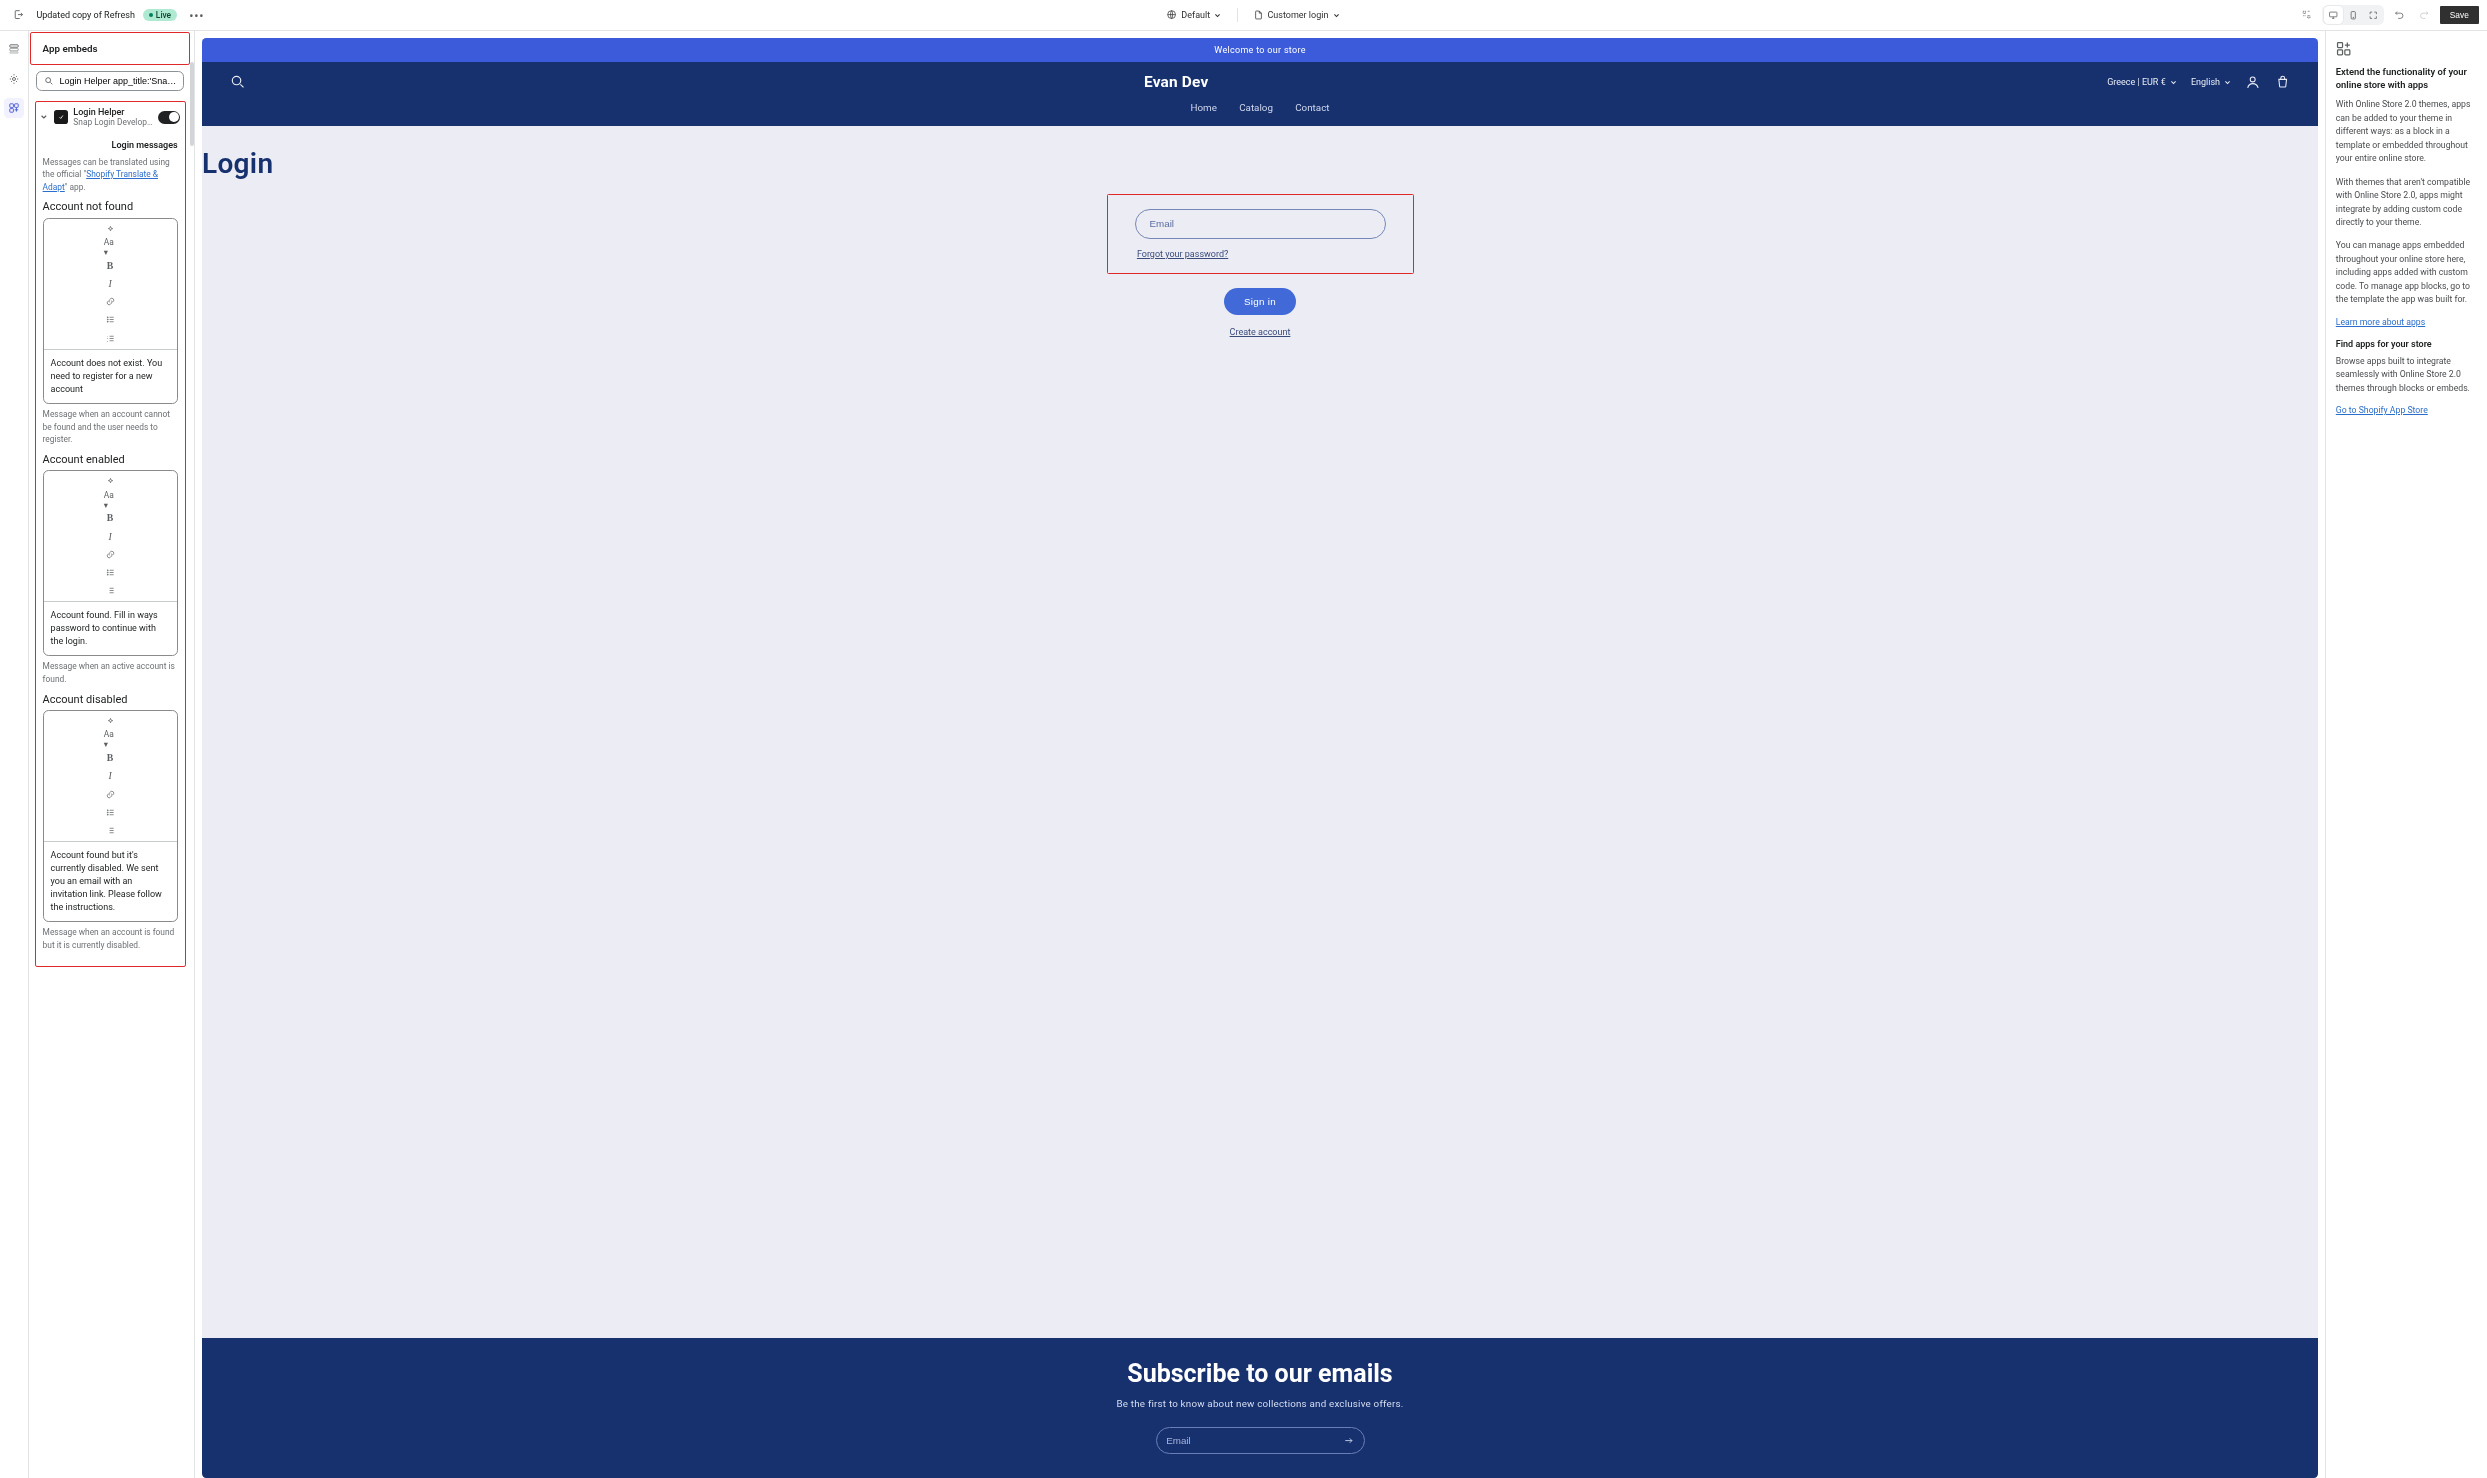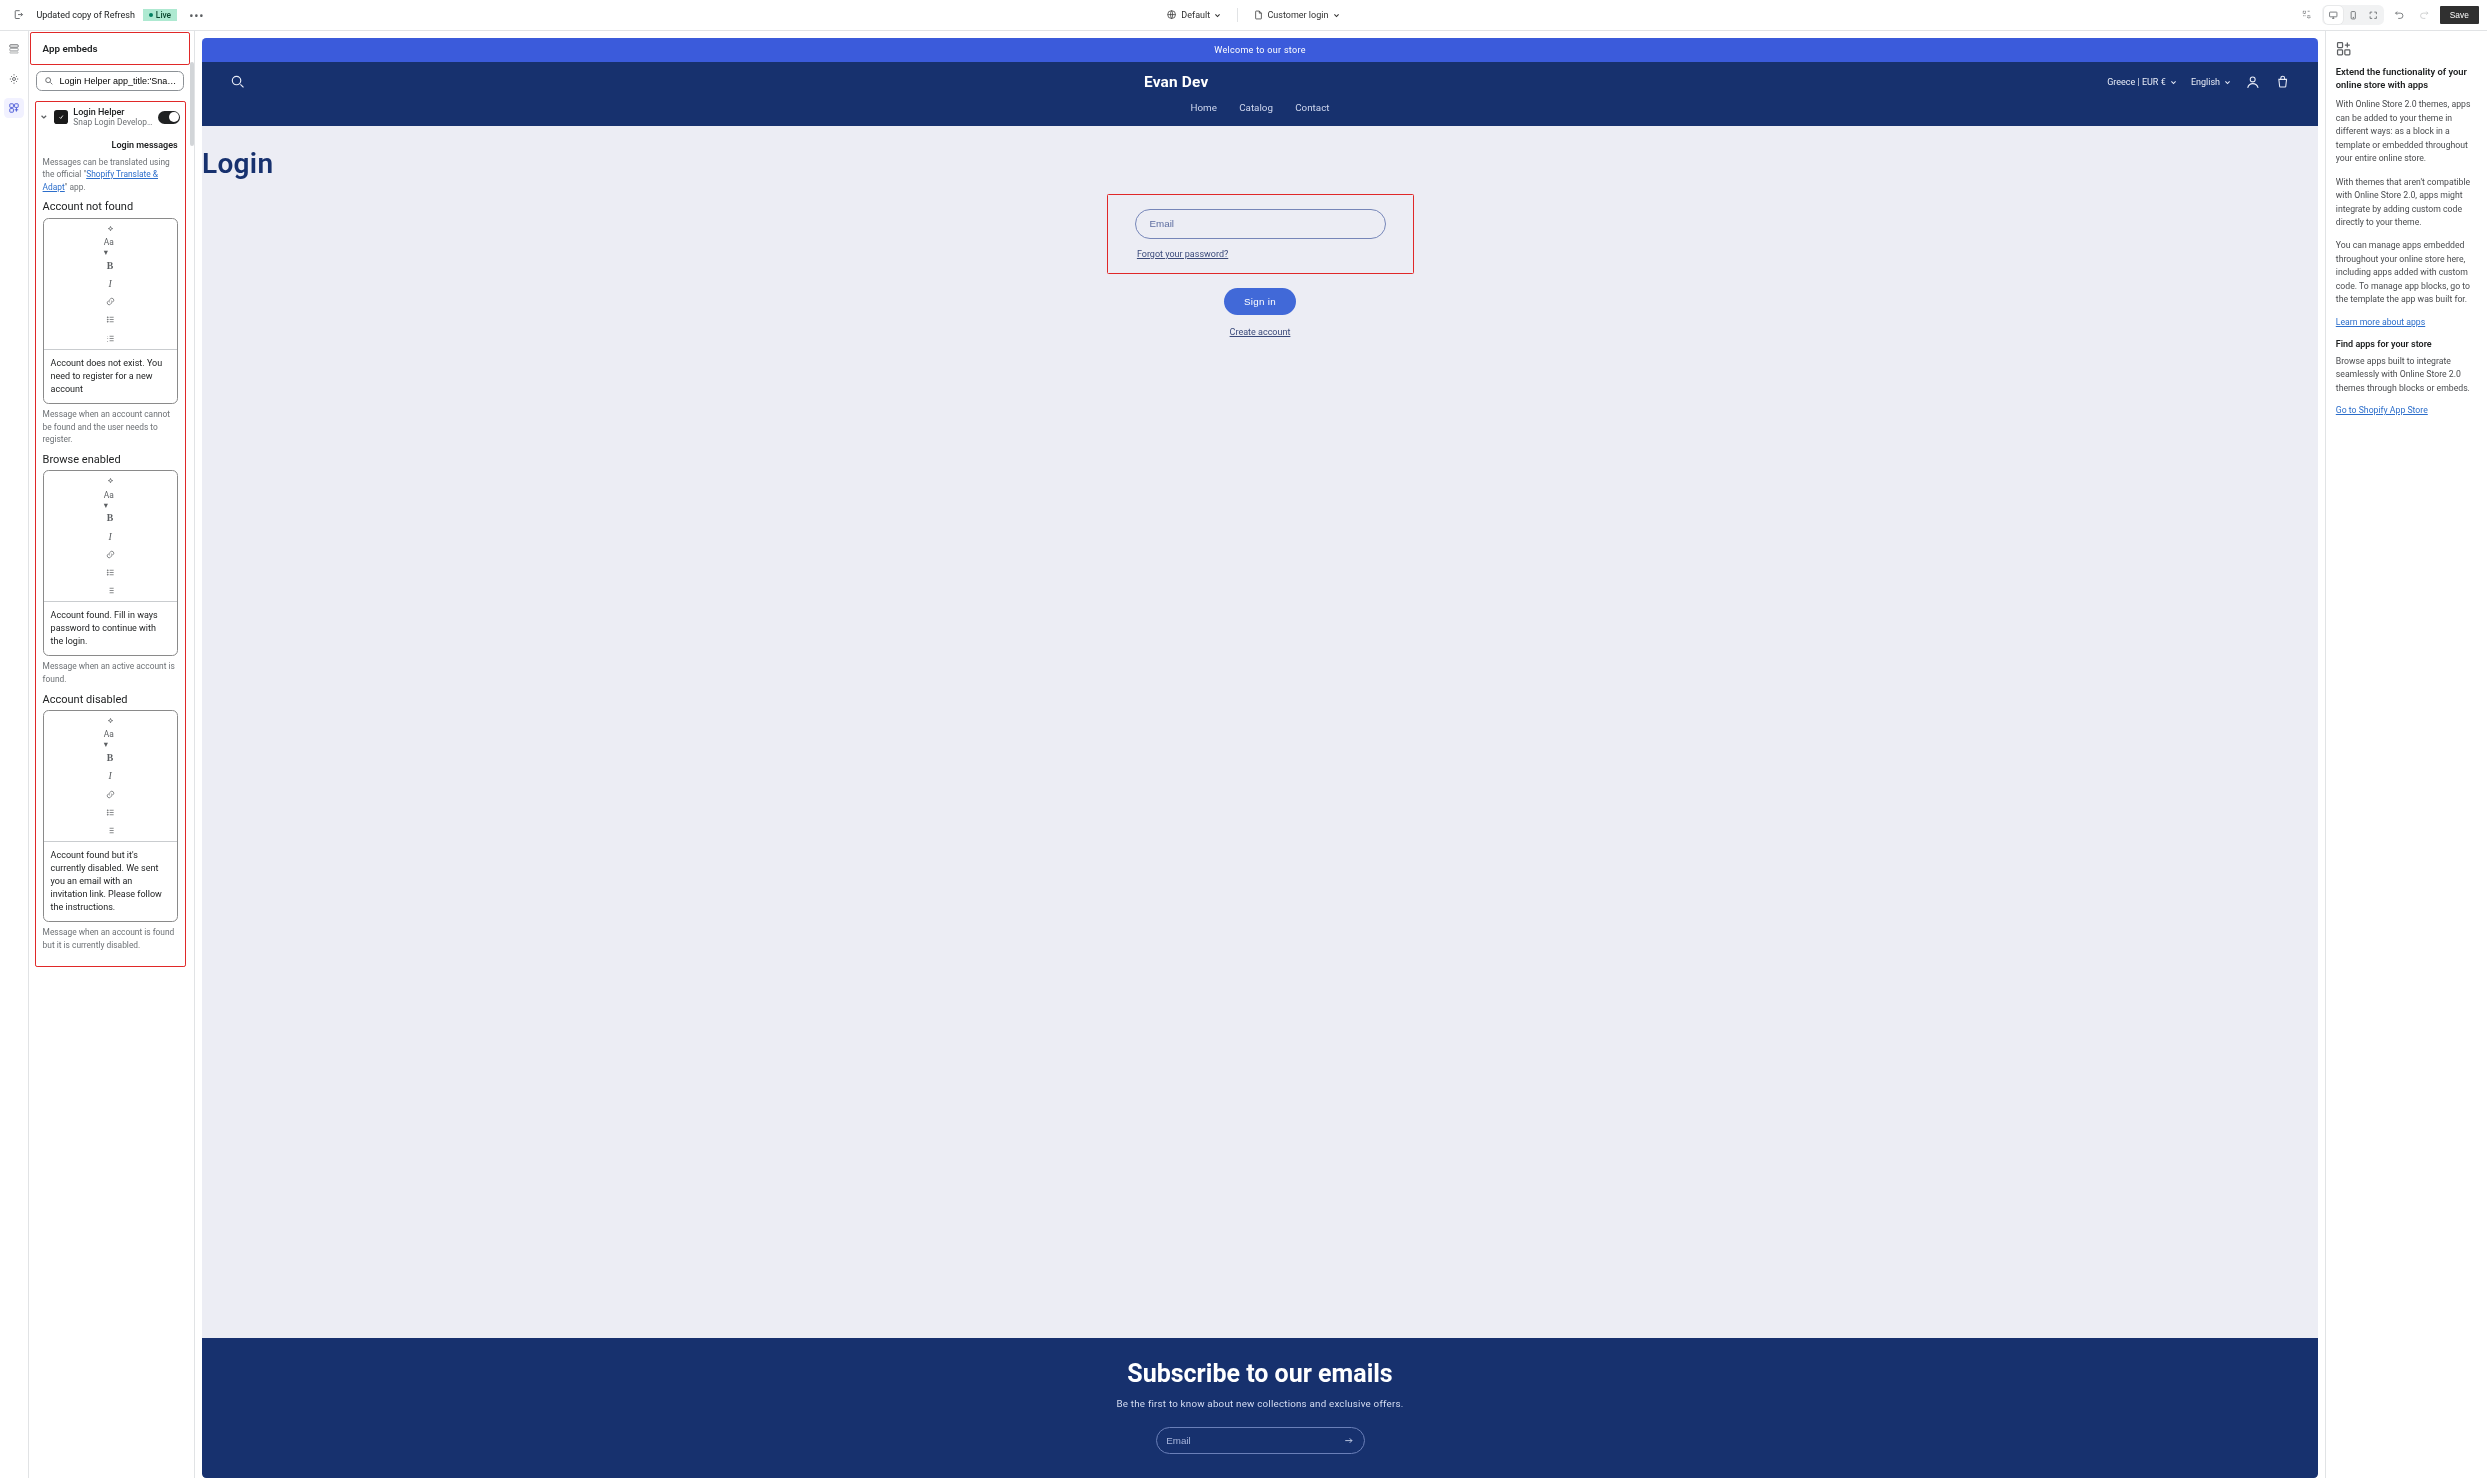--- a/index.html
+++ b/index.html
@@ -5,21 +5,21 @@
 * { box-sizing: border-box; margin: 0; padding: 0; }
 body { font-family: -apple-system, BlinkMacSystemFont, 'Segoe UI', Roboto, sans-serif; font-size: 9px; color: #202223; background: #fff; }
 
 
 .topbar { height: 31px; border-bottom: 0.7px solid #e1e3e5; display: flex; align-items: center; padding: 0 8.4px; justify-content: space-between; }
 .topbar-left { display: flex; align-items: center; gap: 8.4px; }
 .topbar-center { display: flex; align-items: center; gap: 11.2px; }
 .topbar-right { display: flex; align-items: center; gap: 5.6px; }
 .icon-btn { width: 19.6px; height: 19.6px; display: flex; align-items: center; justify-content: center; border-radius: 4.2px; cursor: pointer; color: #5c5f62; }
 .theme-name { font-size: 9px; color: #202223; }
-.live-badge { display: inline-flex; align-items: center; gap: 2.8px; background: #aee9d1; color: #0a472e; padding: 1.4px 5.6px; border-radius: 0; font-size: 8.4px; font-weight: 500; }
+.live-badge { display: inline-flex; align-items: center; gap: 2.8px; background: #aee9d1; color: #0a472e; padding: 1.4px 5.6px; border-radius: 6px; font-size: 8.4px; font-weight: 500; }
 .live-badge::before { content: ''; width: 4.2px; height: 4.2px; border-radius: 50%; background: #008060; }
 .dots-btn { font-size: 12.6px; letter-spacing: 0.7px; padding: 0 4.2px; cursor: pointer; color: #5c5f62; }
 .dropdown-pill { display: flex; align-items: center; gap: 4.2px; color: #303030; cursor: pointer; padding: 2.8px 4.2px; border-radius: 4.2px; }
 .vdiv { width: 0.7px; height: 14px; background: #e1e3e5; }
 .device-group { display: flex; background: #f1f2f3; border-radius: 5.6px; padding: 1.4px; }
 .device-btn { width: 19.6px; height: 18px; display: flex; align-items: center; justify-content: center; border-radius: 4.2px; cursor: pointer; color: #5c5f62; }
 .device-btn.active { background: #fff; box-shadow: 0 0 0 0.7px rgba(0,0,0,0.05); }
 .save-btn { background: #303030; color: #fff; border: none; padding: 4.2px 9.8px; border-radius: 1px; font-size: 8.4px; font-weight: 500; cursor: pointer; }
 
 
@@ -276,21 +276,21 @@
                     <text x="2" y="7" font-size="5" fill="currentColor" stroke="none">1</text>
                     <text x="2" y="12" font-size="5" fill="currentColor" stroke="none">2</text>
                     <text x="2" y="17" font-size="5" fill="currentColor" stroke="none">3</text>
                   </svg>
                 </span>
           </div>
           <div class="rte-body">Account does not exist. You need to register for a new account</div>
         </div>
         <div class="hint">Message when an account cannot be found and the user needs to register.</div>
 
-        <div class="field-label">Browse enabled</div>
+        <div class="field-label">Account enabled</div>
         <div class="rte">
           <div class="rte-toolbar">
             <span class="tb">
                   <svg width="9" height="9" viewBox="0 0 20 20" fill="none" stroke="currentColor" stroke-width="1.5">
                     <path d="M10 3l1.2 3.8L15 8l-3.8 1.2L10 13l-1.2-3.8L5 8l3.8-1.2z"></path>
                   </svg>
                 </span>
             <span class="tb" style="font-size:8.4px">Aa ▾</span>
             <span class="tb bold">B</span>
             <span class="tb italic">I</span>

